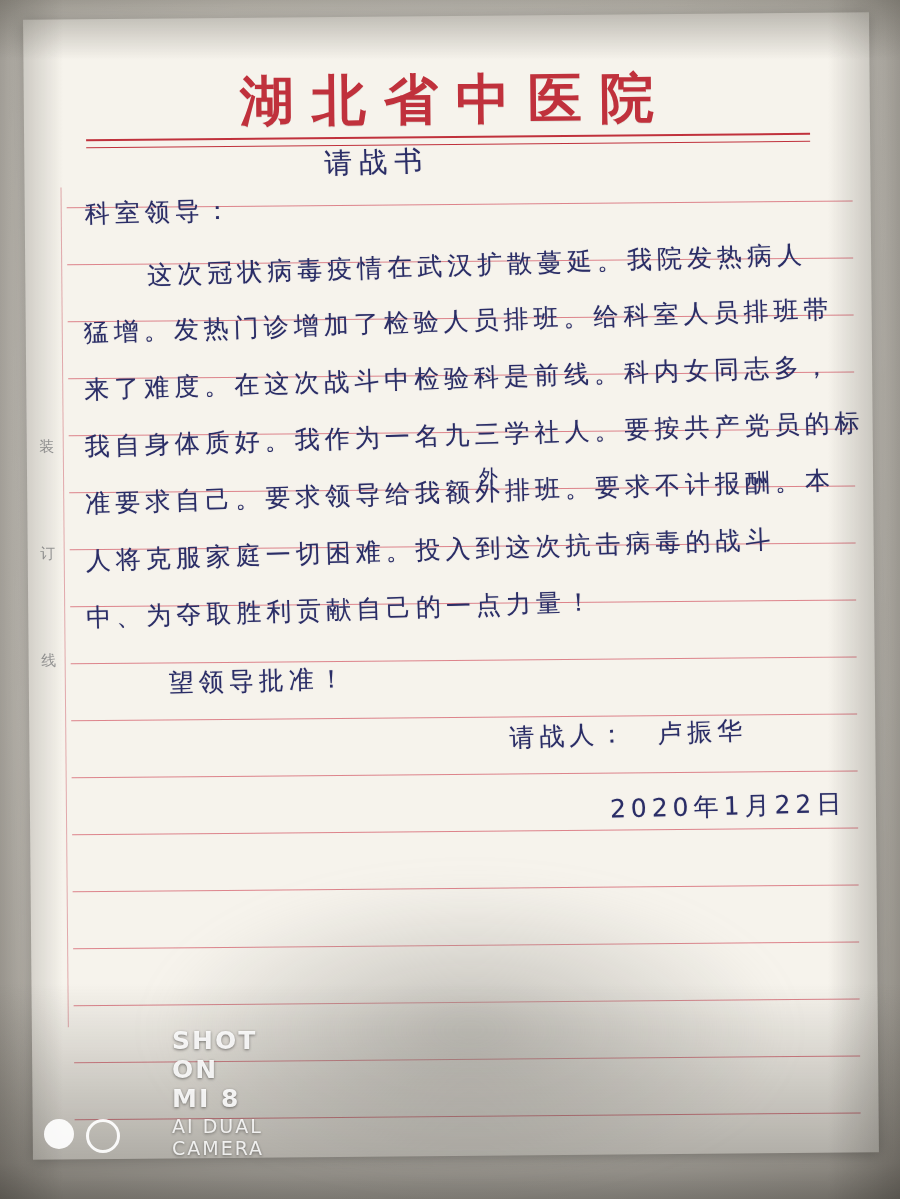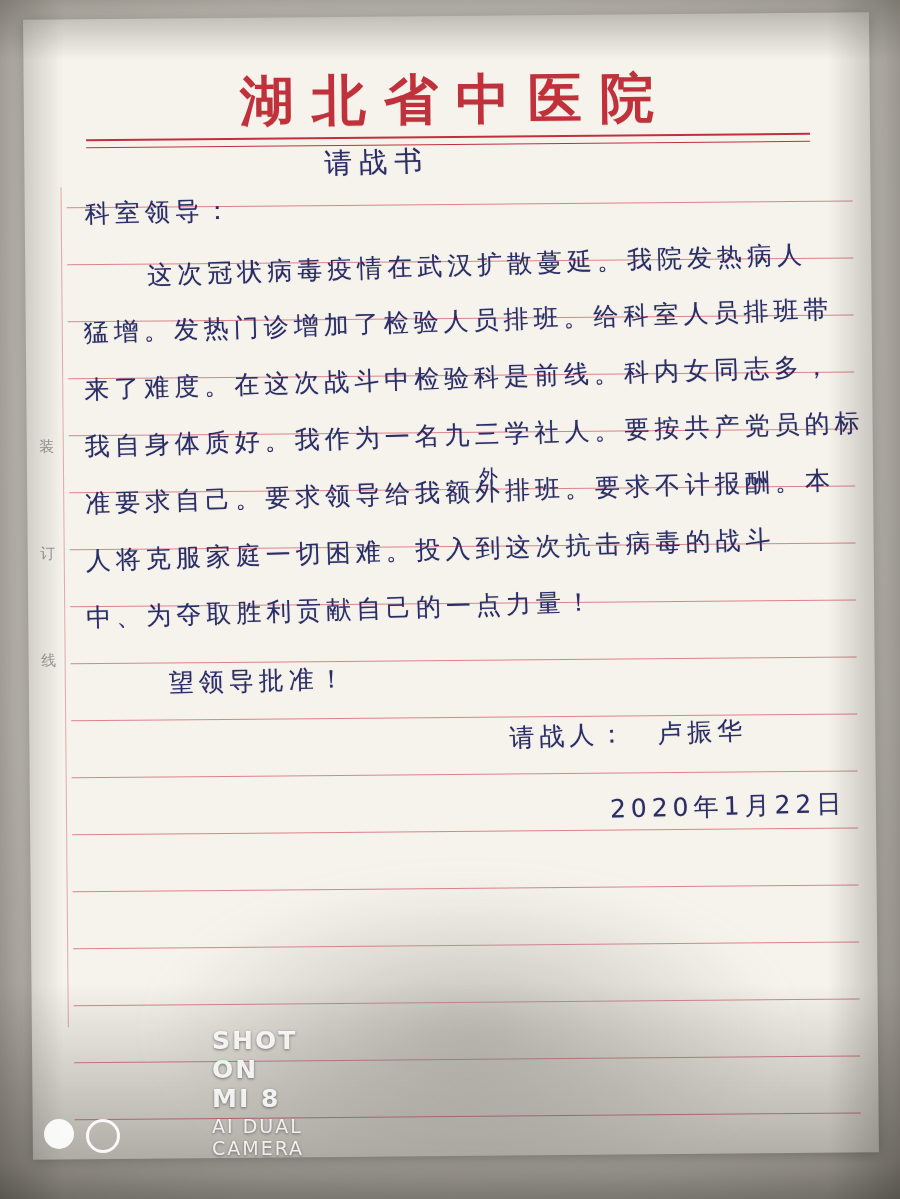--- a/index.html
+++ b/index.html
@@ -106,21 +106,21 @@
     position:absolute;left:0;bottom:20px;width:124px;height:44px;
   }
   #wm-dot{
     position:absolute;left:8px;top:6px;width:30px;height:30px;border-radius:50%;
     background:rgba(255,255,255,.92);
   }
   #wm-ring{
     position:absolute;left:50px;top:6px;width:28px;height:28px;border-radius:50%;
     border:3px solid rgba(255,255,255,.92);
   }
-  #wm-text{position:absolute;left:136px;bottom:18px;margin-left:40px;}
+  #wm-text{position:absolute;left:136px;bottom:18px;}
 </style>
 </head>
 <body>
 
 <div id="photo">
 
   <div id="paper">
     <div id="paper-inner">
 
       <div id="hospital-title">湖北省中医院</div>

